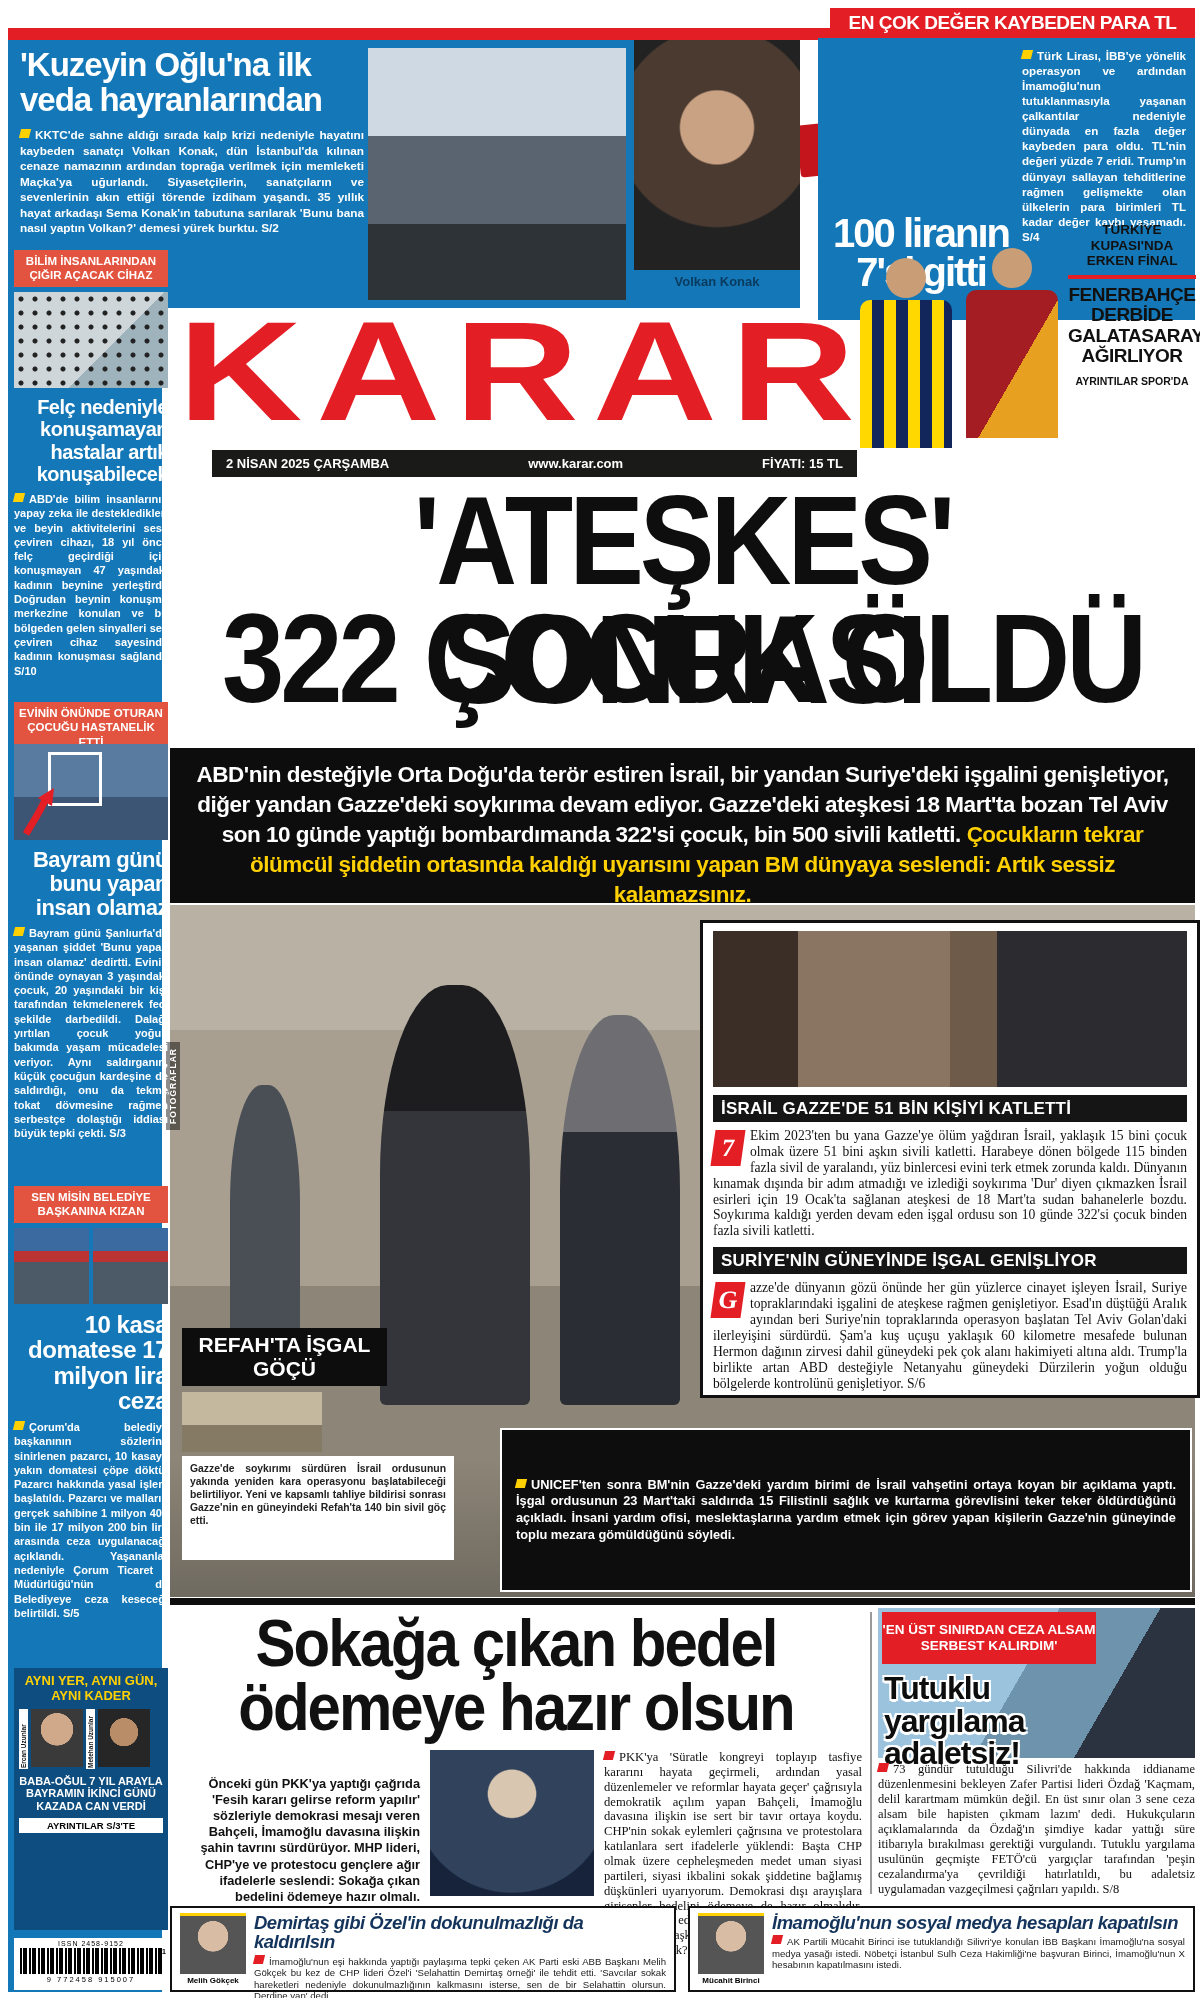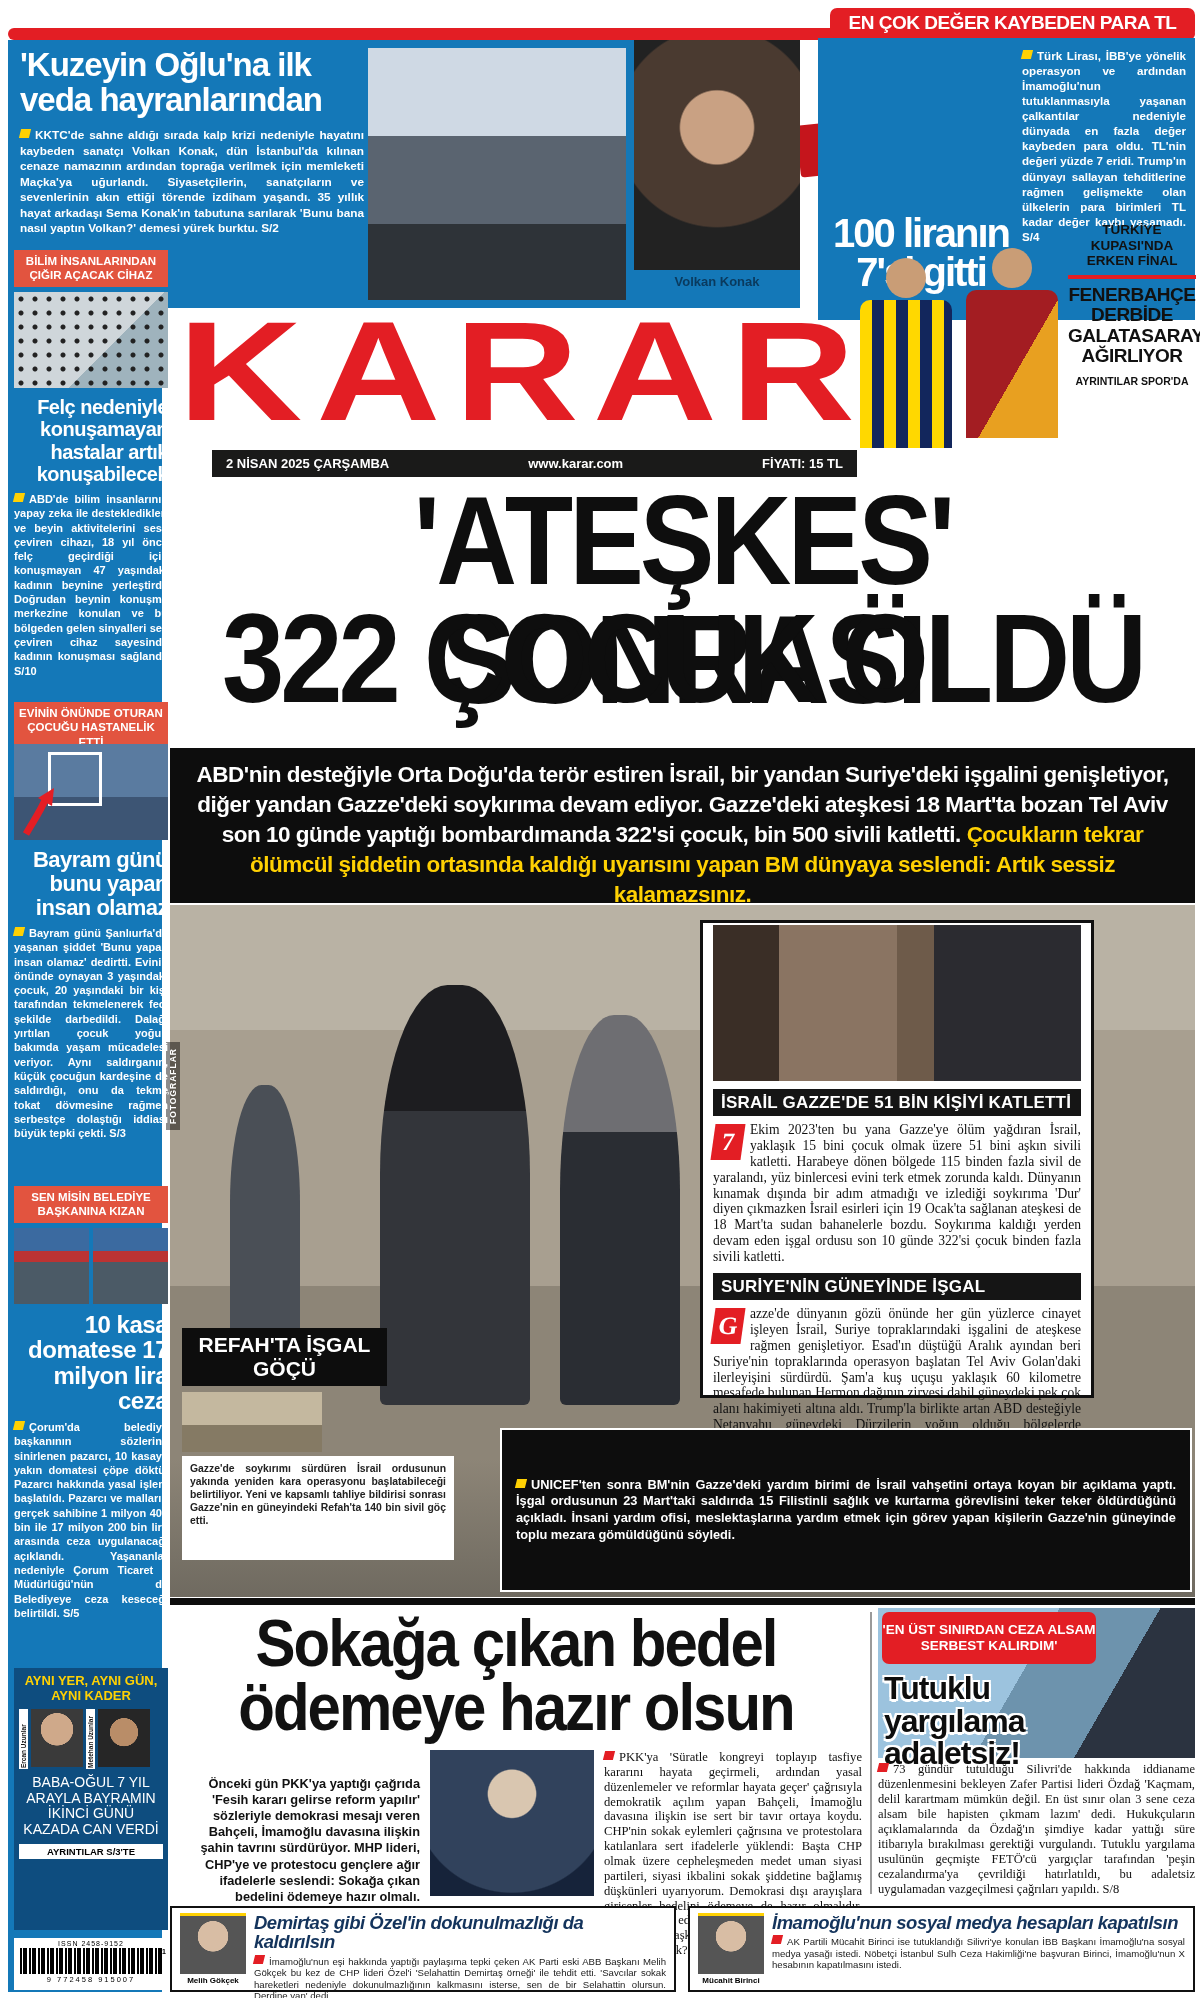--- a/index.html
+++ b/index.html
@@ -2,21 +2,21 @@
 <html lang="tr"><head>
 <meta charset="utf-8">
 <style>
   html,body{margin:0;padding:0;background:#e9e9e9;}
   .page{position:relative;width:1200px;height:1998px;background:#fff;margin:0 auto;
         font-family:"Liberation Sans",sans-serif;overflow:hidden;}
   .abs{position:absolute;}
   .photo{background-size:cover;}
   
   .bg-blue{background:#1478b8;}
-  .bg-red{background:#e31e24;border-radius:7px;}
+  .bg-red{background:#e31e24;}
   .bg-black{background:#0d0d0d;}
   
   .bul{display:inline-block;width:10px;height:9px;margin-right:5px;transform:skewX(-14deg);vertical-align:1px;}
   .bul.y{background:#ffd103;}
   .bul.r{background:#e31e24;}
   
   .tl-box{left:8px;top:40px;width:792px;height:268px;}
   .tl-head{position:absolute;left:12px;top:8px;width:352px;color:#fff;font-weight:bold;
            font-size:33px;line-height:1.05;letter-spacing:-1px;}
   .tl-body{position:absolute;left:12px;top:88px;width:344px;color:#fff;font-weight:bold;
@@ -63,22 +63,22 @@
   .leadbox{left:170px;top:748px;width:1025px;height:155px;box-sizing:border-box;padding:12px 18px;
      color:#fff;font-weight:bold;font-size:22.5px;line-height:1.33;text-align:center;letter-spacing:-0.5px;}
   .leadbox .hl{color:#ffd103;}
   
   .mainphoto{left:170px;top:905px;width:1025px;height:692px;
      background:linear-gradient(180deg,#b9b2a4 0 18%,#a89f90 18% 55%,#8d8577 55% 80%,#6f6a60 100%);}
   .figure{position:absolute;border-radius:45% 45% 6px 6px;background:linear-gradient(180deg,#1d1d20 0 30%,#33353a 30% 100%);}
   .credit{left:166px;top:1130px;transform:rotate(-90deg);transform-origin:left top;
      color:#fff;background:rgba(0,0,0,.45);font-size:8.5px;font-weight:bold;padding:2px 6px;letter-spacing:1px;}
   
-  .storybox{left:700px;top:920px;width:394px;height:478px;background:#fff;border:3px solid #101010;
-     box-sizing:border-box;padding:2px 10px;}
+  .storybox{left:700px;top:920px;width:500px;height:478px;background:#fff;border:3px solid #101010;
+     box-sizing:border-box;padding:8px 10px;}
   .trumpphoto{width:100%;height:156px;
      background:linear-gradient(90deg,#3a2e26 0 18%,#8a7462 18% 50%,#6e5b4a 50% 60%,#2b2b30 60% 100%),#555;}
   .bartitle{height:27px;line-height:27px;background:#151515;color:#fff;font-weight:bold;
      font-size:17px;padding-left:8px;margin-top:8px;letter-spacing:0.2px;}
   .sbody{font-family:"Liberation Serif",serif;font-size:13.6px;line-height:1.17;text-align:justify;
      color:#111;margin-top:6px;}
   .dropcap{float:left;width:30px;height:36px;background:#e31e24;color:#fff;font-weight:bold;
      font-size:25px;text-align:center;line-height:36px;margin:2px 7px 0 0;transform:skewX(-8deg);
      font-family:"Liberation Serif",serif;}
   
@@ -139,21 +139,21 @@
   .cctv{height:96px;background:linear-gradient(180deg,#5a7ba0 0 55%,#3d5574 55% 100%);position:relative;}
   .cctv .sq{position:absolute;left:34px;top:8px;width:48px;height:48px;border:3px solid #fff;}
   .market{height:76px;display:flex;gap:4px;}
   .market div{flex:1;background:linear-gradient(180deg,#3b6aa0 0 30%,#b33 30% 45%,#4b5a66 45% 100%);}
   .fam{background:#0e4d7f;padding:6px 5px;box-sizing:border-box;}
   .fam .kick{color:#ffd103;font-weight:bold;font-size:13px;text-align:center;line-height:1.15;}
   .fam .row{display:flex;gap:3px;margin-top:5px;}
   .fam .vname{writing-mode:vertical-rl;transform:rotate(180deg);background:#fff;color:#111;
      font-size:6.5px;font-weight:bold;padding:1px;height:58px;}
   .fam .fp{width:52px;height:58px;background:radial-gradient(circle at 50% 35%,#cfa98a 0 35%,#3a3a3a 36%);}
-  .fam .head{color:#fff;font-weight:normal;font-size:14px;text-align:center;line-height:1.12;margin-top:6px;}
+  .fam .head{color:#fff;font-weight:bold;font-size:11px;text-align:center;line-height:1.12;margin-top:6px;}
   .fam .foot{background:#fff;color:#000;font-weight:bold;font-size:9.5px;text-align:center;
      height:15px;line-height:15px;margin-top:6px;}
   .barbox{background:#fff;text-align:center;padding:2px 0;}
   .barbox .issn{font-size:7px;letter-spacing:1px;}
   .stripes{height:26px;margin:1px 6px;background:repeating-linear-gradient(90deg,#000 0 2px,#fff 2px 3px,#000 3px 7px,#fff 7px 9px);}
   .barbox .digits{font-size:7.5px;letter-spacing:2px;}
   .redstrip{left:8px;top:28px;width:1187px;height:12px;}
 </style>
 </head>
 <body>

